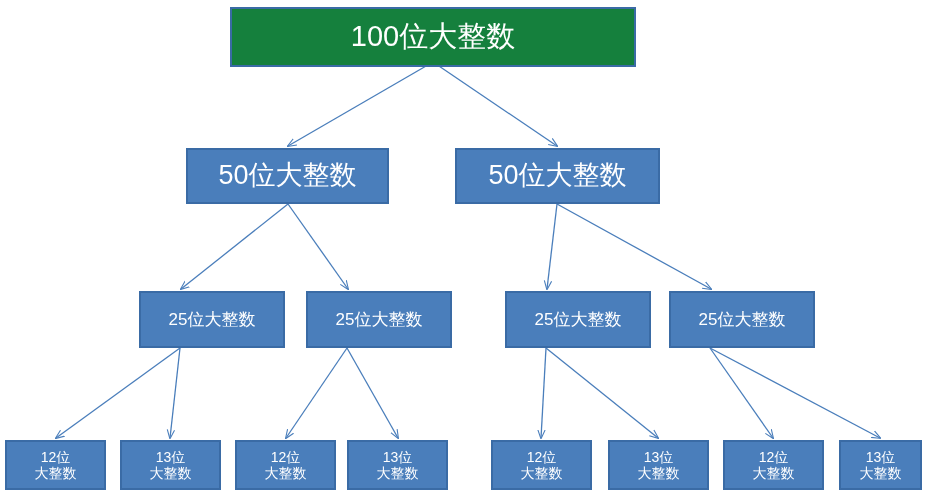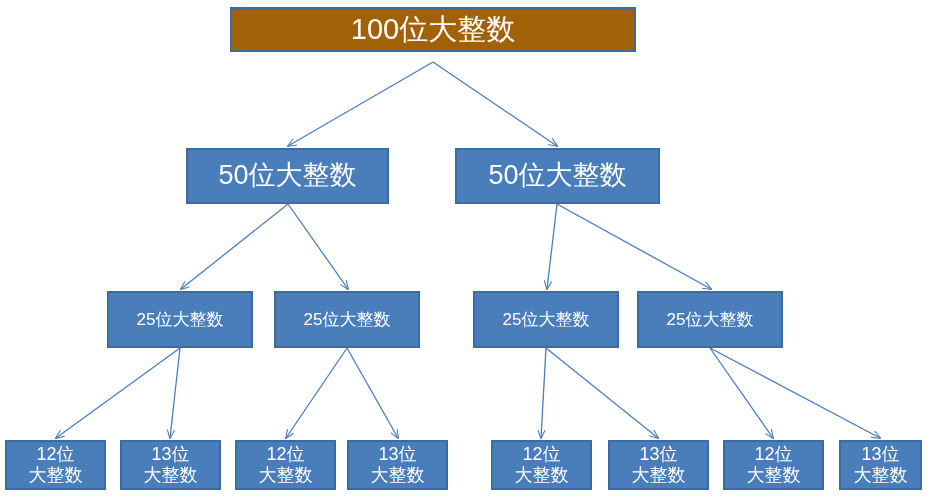--- a/index.html
+++ b/index.html
@@ -34,22 +34,22 @@
     display: flex;
     align-items: center;
     justify-content: center;
     text-align: center;
     line-height: 1.15;
     white-space: pre-line;
     z-index: 2;
   }
   .lvl0 { font-size: 29px; }
   .lvl1 { font-size: 27px; justify-content: center; }
-  .lvl2 { font-size: 17px; }
-  .lvl3 { font-size: 18px; }
+  .lvl2 { font-size: 17px; margin-left: 32px; }
+  .lvl3 { font-size: 14px; }
 </style>
 </head>
 <body>
 
 <div id="canvas">
   <svg id="edges" viewBox="0 0 927 496" xmlns="http://www.w3.org/2000/svg">
       <defs>
         <marker id="arrow" viewBox="0 0 10 10" refX="9" refY="5" markerWidth="7" markerHeight="7" orient="auto-start-reverse" markerUnits="strokeWidth">
           <path d="M 0 1 L 10 5 L 0 9" fill="none" stroke="#4a7ebb" stroke-width="1.2"></path>
         </marker>
@@ -63,21 +63,21 @@
       <line x1="180" y1="348" x2="56" y2="438" stroke="#4a7ebb" stroke-width="1.3" marker-end="url(#arrow)"></line>
       <line x1="180" y1="348" x2="170" y2="438" stroke="#4a7ebb" stroke-width="1.3" marker-end="url(#arrow)"></line>
       <line x1="347" y1="348" x2="286" y2="438" stroke="#4a7ebb" stroke-width="1.3" marker-end="url(#arrow)"></line>
       <line x1="347" y1="348" x2="398" y2="438" stroke="#4a7ebb" stroke-width="1.3" marker-end="url(#arrow)"></line>
       <line x1="546" y1="348" x2="541" y2="438" stroke="#4a7ebb" stroke-width="1.3" marker-end="url(#arrow)"></line>
       <line x1="546" y1="348" x2="658" y2="438" stroke="#4a7ebb" stroke-width="1.3" marker-end="url(#arrow)"></line>
       <line x1="710" y1="348" x2="773" y2="438" stroke="#4a7ebb" stroke-width="1.3" marker-end="url(#arrow)"></line>
       <line x1="710" y1="348" x2="880" y2="438" stroke="#4a7ebb" stroke-width="1.3" marker-end="url(#arrow)"></line>
     </svg>
   <div id="nodes">
-      <div class="node lvl0" style="left: 230px; top: 7px; width: 406px; height: 45px; background: #a16207; border-color: rgb(58, 107, 165); color: rgb(255, 255, 255);"><span>100位大整数</span></div>
+      <div class="node lvl0" style="left: 230px; top: 7px; width: 406px; height: 60px; background: #15803d; border-color: rgb(58, 107, 165); color: rgb(255, 255, 255);"><span>100位大整数</span></div>
       <div class="node lvl1" style="left: 186px; top: 148px; width: 203px; height: 56px; background: rgb(74, 126, 187); border-color: rgb(58, 107, 165); color: rgb(255, 255, 255);"><span>50位大整数</span></div>
       <div class="node lvl1" style="left: 455px; top: 148px; width: 205px; height: 56px; background: rgb(74, 126, 187); border-color: rgb(58, 107, 165); color: rgb(255, 255, 255);"><span>50位大整数</span></div>
       <div class="node lvl2" style="left: 107px; top: 291px; width: 146px; height: 57px; background: rgb(74, 126, 187); border-color: rgb(58, 107, 165); color: rgb(255, 255, 255);"><span>25位大整数</span></div>
       <div class="node lvl2" style="left: 274px; top: 291px; width: 146px; height: 57px; background: rgb(74, 126, 187); border-color: rgb(58, 107, 165); color: rgb(255, 255, 255);"><span>25位大整数</span></div>
       <div class="node lvl2" style="left: 473px; top: 291px; width: 146px; height: 57px; background: rgb(74, 126, 187); border-color: rgb(58, 107, 165); color: rgb(255, 255, 255);"><span>25位大整数</span></div>
       <div class="node lvl2" style="left: 637px; top: 291px; width: 146px; height: 57px; background: rgb(74, 126, 187); border-color: rgb(58, 107, 165); color: rgb(255, 255, 255);"><span>25位大整数</span></div>
       <div class="node lvl3" style="left: 5px; top: 440px; width: 101px; height: 50px; background: rgb(74, 126, 187); border-color: rgb(58, 107, 165); color: rgb(255, 255, 255);"><span>12位
 大整数</span></div>
       <div class="node lvl3" style="left: 120px; top: 440px; width: 101px; height: 50px; background: rgb(74, 126, 187); border-color: rgb(58, 107, 165); color: rgb(255, 255, 255);"><span>13位
 大整数</span></div>

